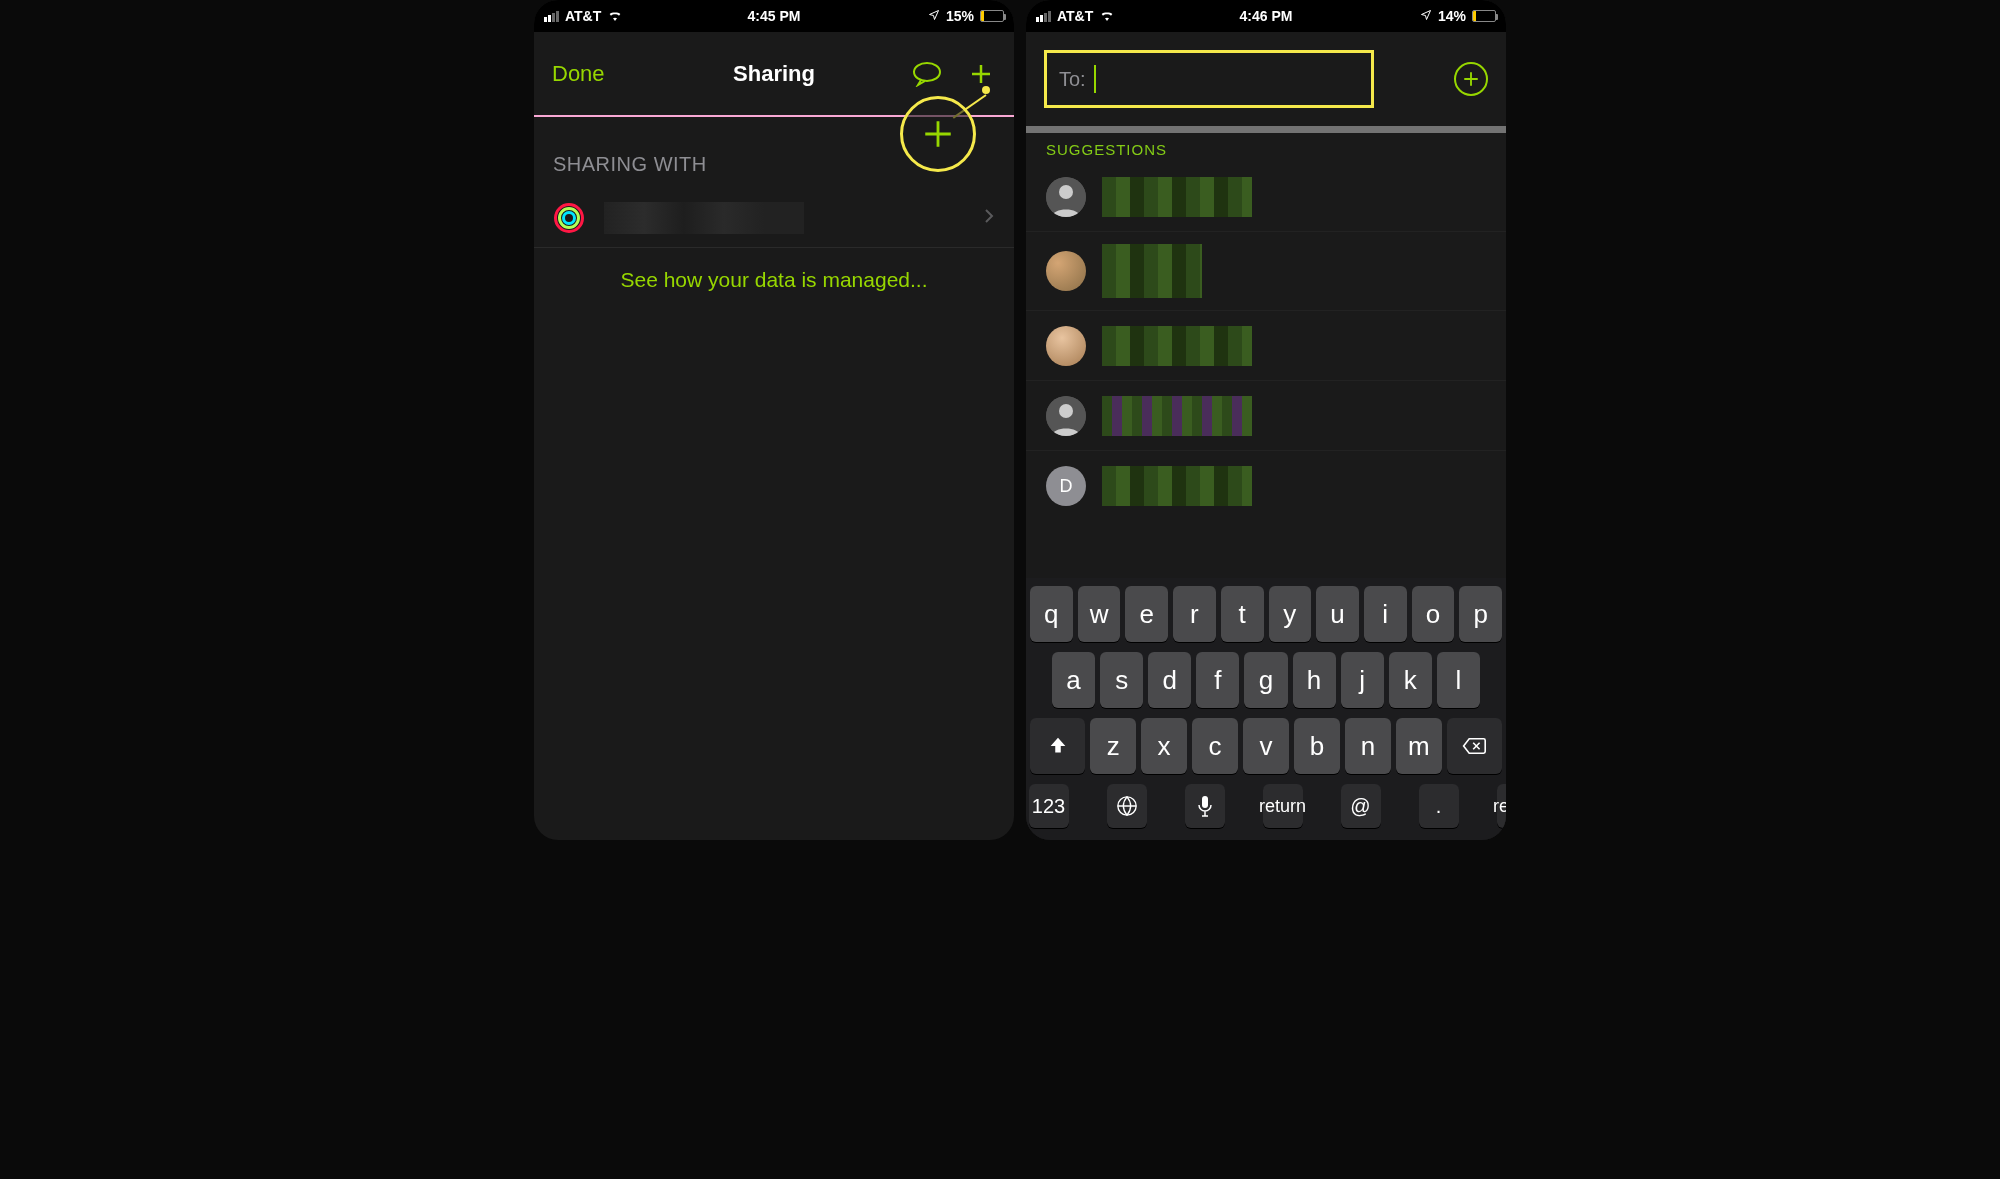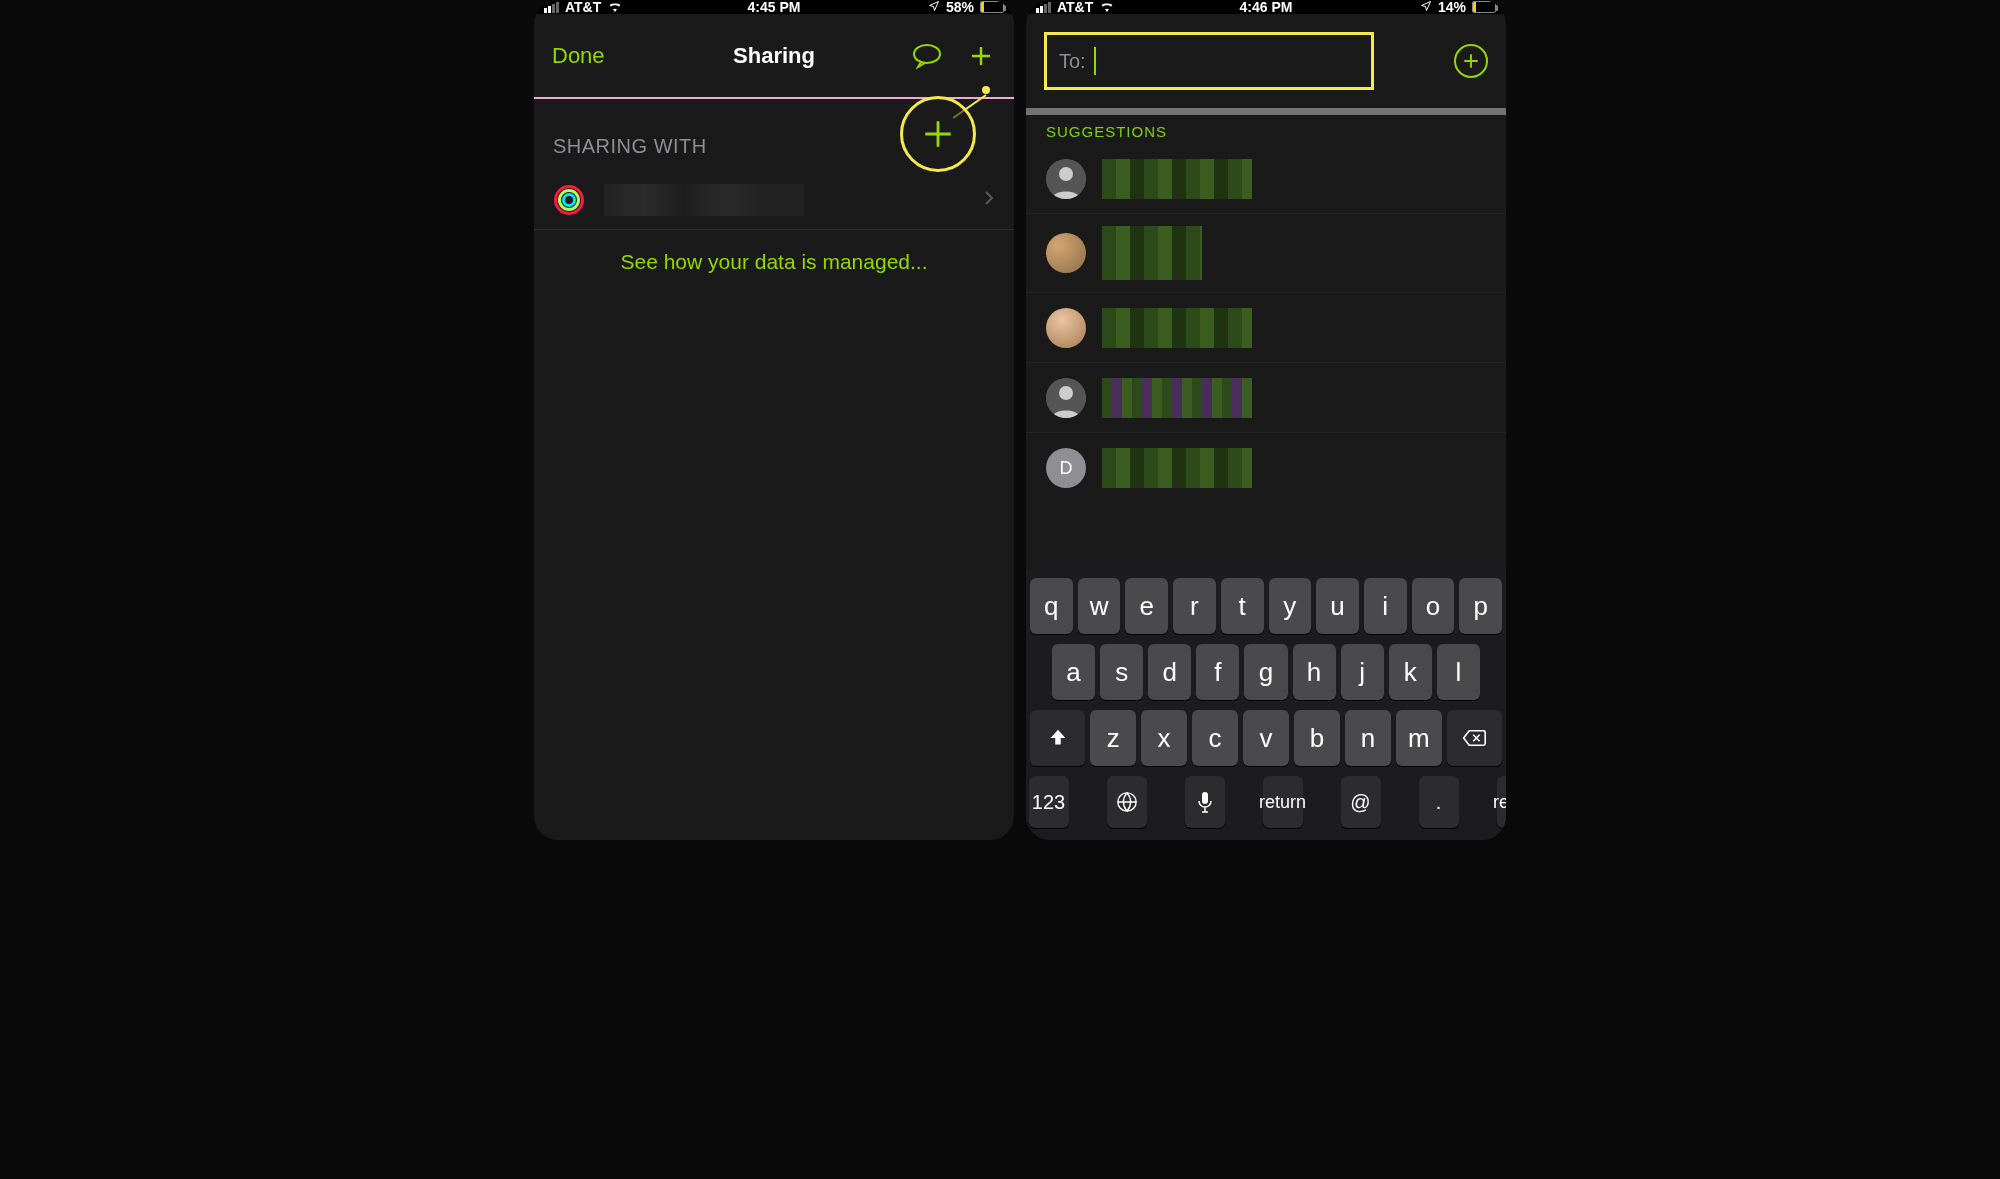--- a/index.html
+++ b/index.html
@@ -24,21 +24,21 @@
     height: 840px;
     background: #1a1a1a;
     border-radius: 24px;
     overflow: hidden;
     position: relative;
     color: #fff;
   }
 
   
   .status-bar {
-    height: 14px;
+    height: 32px;
     display: flex;
     justify-content: space-between;
     align-items: center;
     padding: 0 10px;
     font-size: 14px;
     font-weight: 600;
     background: #000;
   }
   .status-left, .status-right { display: flex; align-items: center; gap: 6px; }
   .status-center { position: absolute; left: 50%; transform: translateX(-50%); }
@@ -202,21 +202,21 @@
     flex: 1;
     min-width: 40px;
     cursor:pointer;
   }
   .key.fn { background: #2c2c2e; font-size: 20px; }
   .key.space { flex: 2.2; font-size: 18px; }
   .key.return { flex: 2.2; font-size: 18px; }
   .key.shift, .key.del { flex: 1.2; }
   .kb-row.r2 { padding: 0 22px; }
   .kb-row.r4 { margin-bottom: 4px; }
-  .kb-row.r4 .key { height: 52px; margin-left: 33px; }
+  .kb-row.r4 .key { height: 44px; margin-left: 33px; }
 </style>
 </head>
 <body>
 
 <div class="phones">
 
   <div class="phone">
 
     <div class="status-bar">
       <div class="status-left">
@@ -233,21 +233,21 @@
             </svg>
         </span>
       </div>
       <div class="status-center">4:45 PM</div>
       <div class="status-right">
         <span class="location-icon">
           <svg viewBox="0 0 24 24" fill="none" stroke="#fff" stroke-width="2">
               <path d="M3 11l18-8-8 18-2-8-8-2z"></path>
             </svg>
         </span>
-        <span>58%</span>
+        <span>15%</span>
         <div class="battery">
             <div class="battery-fill" style="width:15%"></div>
           </div>
       </div>
     </div>
 
     <div class="navbar">
       <div class="nav-left">
         <span class="accent-btn">Done</span>
       </div>

